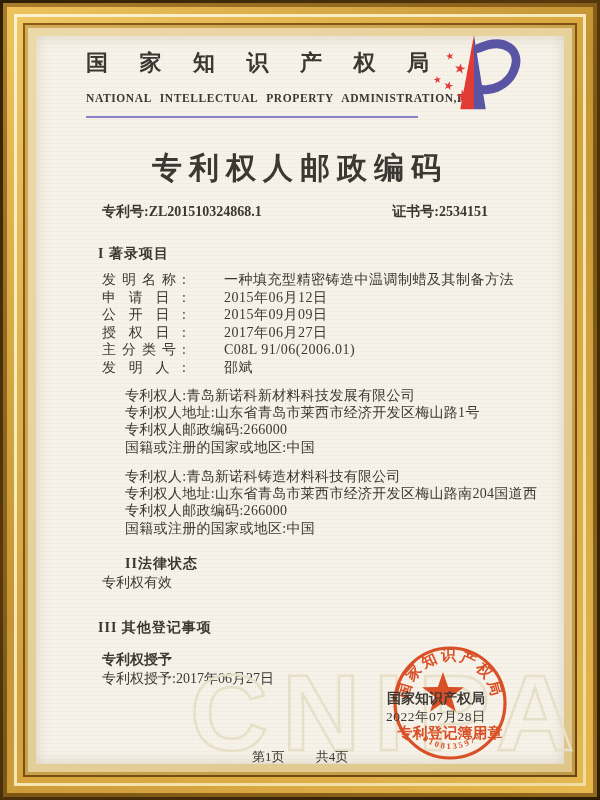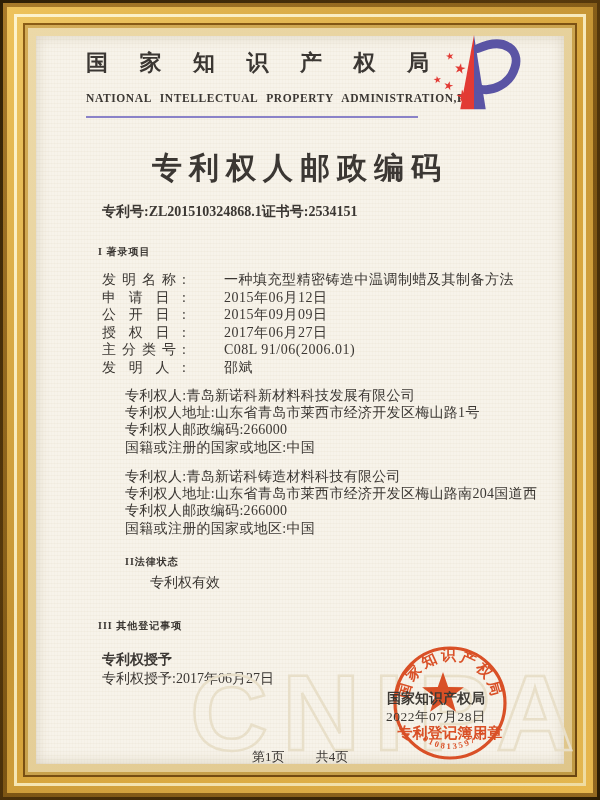--- a/index.html
+++ b/index.html
@@ -24,23 +24,23 @@
       repeating-linear-gradient(90deg,rgba(200,185,150,0.05) 0 1px,rgba(0,0,0,0) 1px 3px);
     box-shadow:inset 0 0 14px rgba(120,90,40,0.22);
   }
   
   .agency-cn{position:absolute;left:86px;top:48px;font-size:22px;font-weight:bold;letter-spacing:13px;white-space:nowrap;}
   .agency-en{position:absolute;left:86px;top:92px;font-size:11.5px;font-weight:bold;letter-spacing:0.6px;word-spacing:5px;white-space:nowrap;}
   .purple-rule{position:absolute;left:86px;top:116px;width:332px;height:2px;background:#8a82c8;}
   .logo{position:absolute;left:424px;top:30px;width:98px;height:88px;}
   
   .doc-title{position:absolute;left:38px;right:38px;top:148px;text-align:center;font-size:30px;font-weight:bold;letter-spacing:7px;}
-  .meta-row{position:absolute;left:102px;top:203px;width:386px;display:flex;justify-content:flex-start;font-size:14px;font-weight:bold;}
+  .meta-row{position:absolute;left:102px;top:203px;width:386px;display:flex;justify-content:space-between;font-size:14px;font-weight:bold;}
   
-  .sec-heading{position:absolute;left:98px;font-size:10px;font-weight:bold;letter-spacing:1px;}
+  .sec-heading{position:absolute;left:98px;font-size:14px;font-weight:bold;letter-spacing:1px;}
   .body-block{position:absolute;left:102px;font-size:14px;}
   .frow{height:17.6px;line-height:17.6px;white-space:nowrap;}
   .flabel{display:inline-block;width:84px;text-align:justify;text-align-last:justify;}
   .fvalue{margin-left:38px;letter-spacing:0.5px;}
   .holder-line{height:17.2px;line-height:17.2px;white-space:nowrap;letter-spacing:0.3px;margin-left:23px;}
   .sub-heading{font-weight:bold;}
   
   .watermark{position:absolute;left:128px;top:612px;pointer-events:none;}
   .seal{position:absolute;left:386px;top:645px;opacity:0.95;}
   .footer{position:absolute;left:38px;right:38px;top:748px;text-align:center;font-size:13px;}
@@ -98,21 +98,21 @@
       <div class="holder-line">国籍或注册的国家或地区:中国</div>
     </div>
   <div class="body-block" style="top:468px;">
       <div class="holder-line">专利权人:青岛新诺科铸造材料科技有限公司</div>
       <div class="holder-line">专利权人地址:山东省青岛市莱西市经济开发区梅山路南204国道西</div>
       <div class="holder-line">专利权人邮政编码:266000</div>
       <div class="holder-line">国籍或注册的国家或地区:中国</div>
     </div>
 
   <div class="sec-heading" style="top:555px;margin-left:27px;">II法律状态</div>
-  <div class="body-block" style="top:574px;margin-left:48px;">专利权有效</div>
+  <div class="body-block" style="top:574px;">专利权有效</div>
 
   <div class="sec-heading" style="top:619px;">III 其他登记事项</div>
   <div class="body-block sub-heading" style="top:651px;">专利权授予</div>
   <div class="body-block" style="top:670px;">专利权授予:2017年06月27日</div>
 
   <svg class="watermark" width="470" height="170" viewBox="0 0 470 170">
     <text x="62" y="138" font-size="108" font-weight="bold" letter-spacing="14" font-family="Liberation Sans, sans-serif" fill="none" stroke="#e8dfc9" stroke-width="2.5">CNIPA</text>
   </svg>
 
   <svg class="seal" width="130" height="122" viewBox="0 0 130 122">

